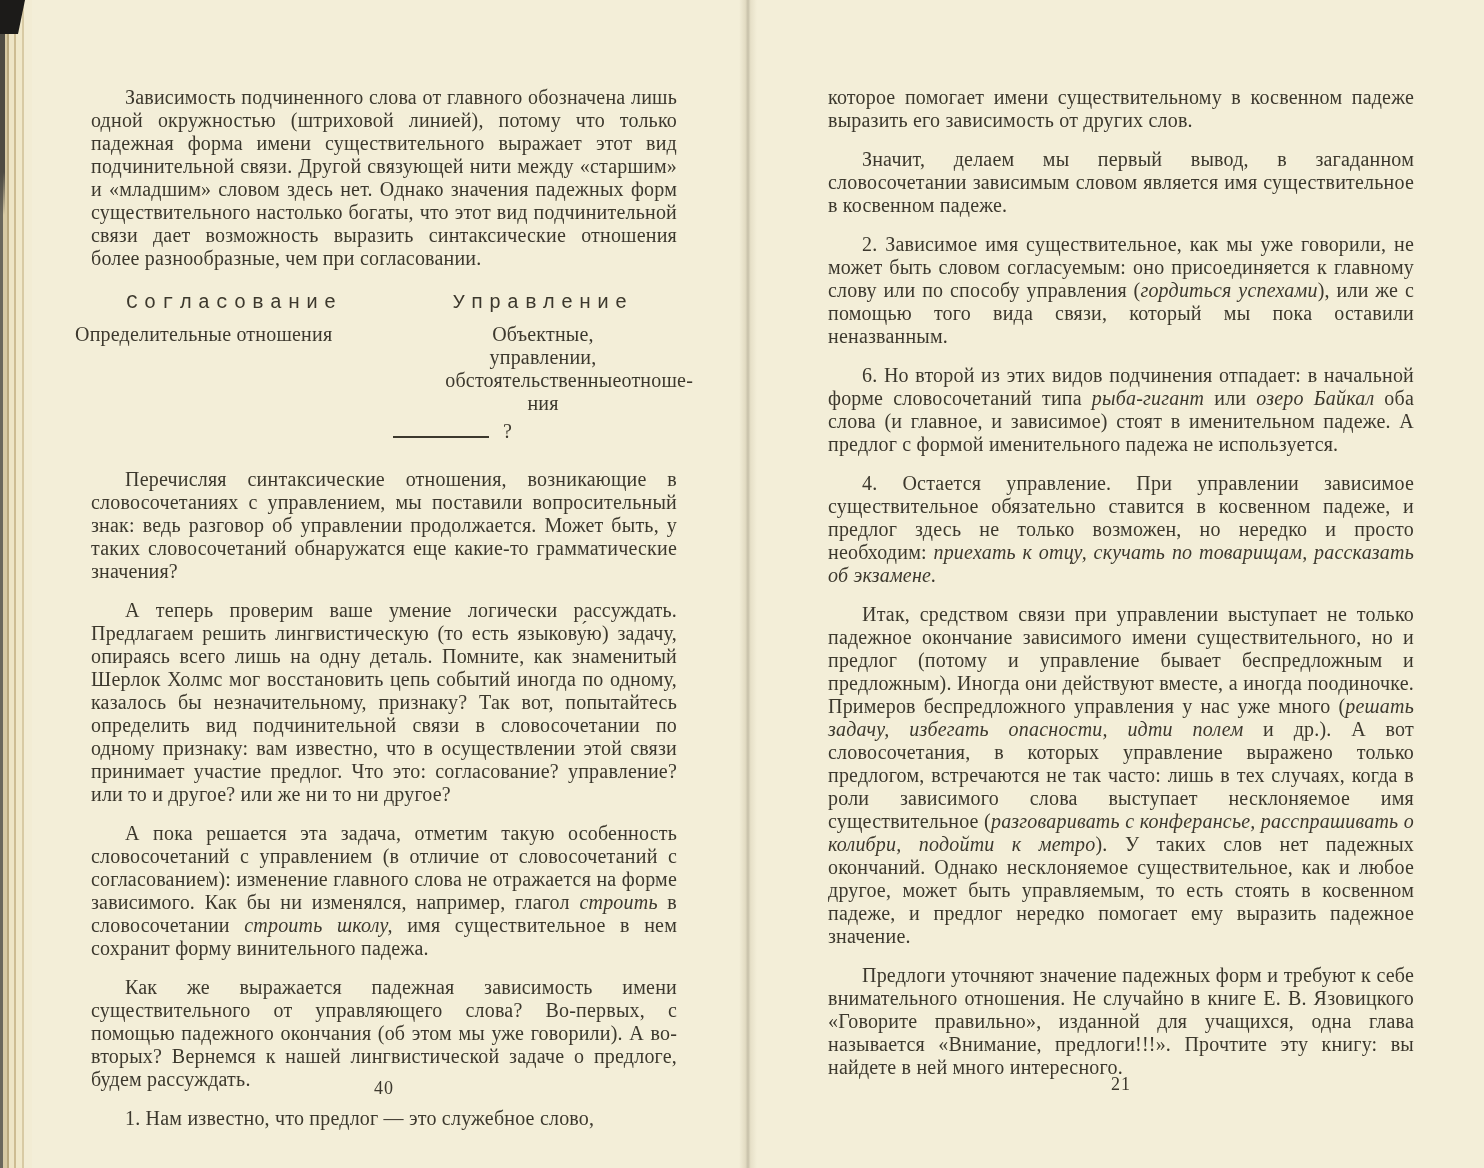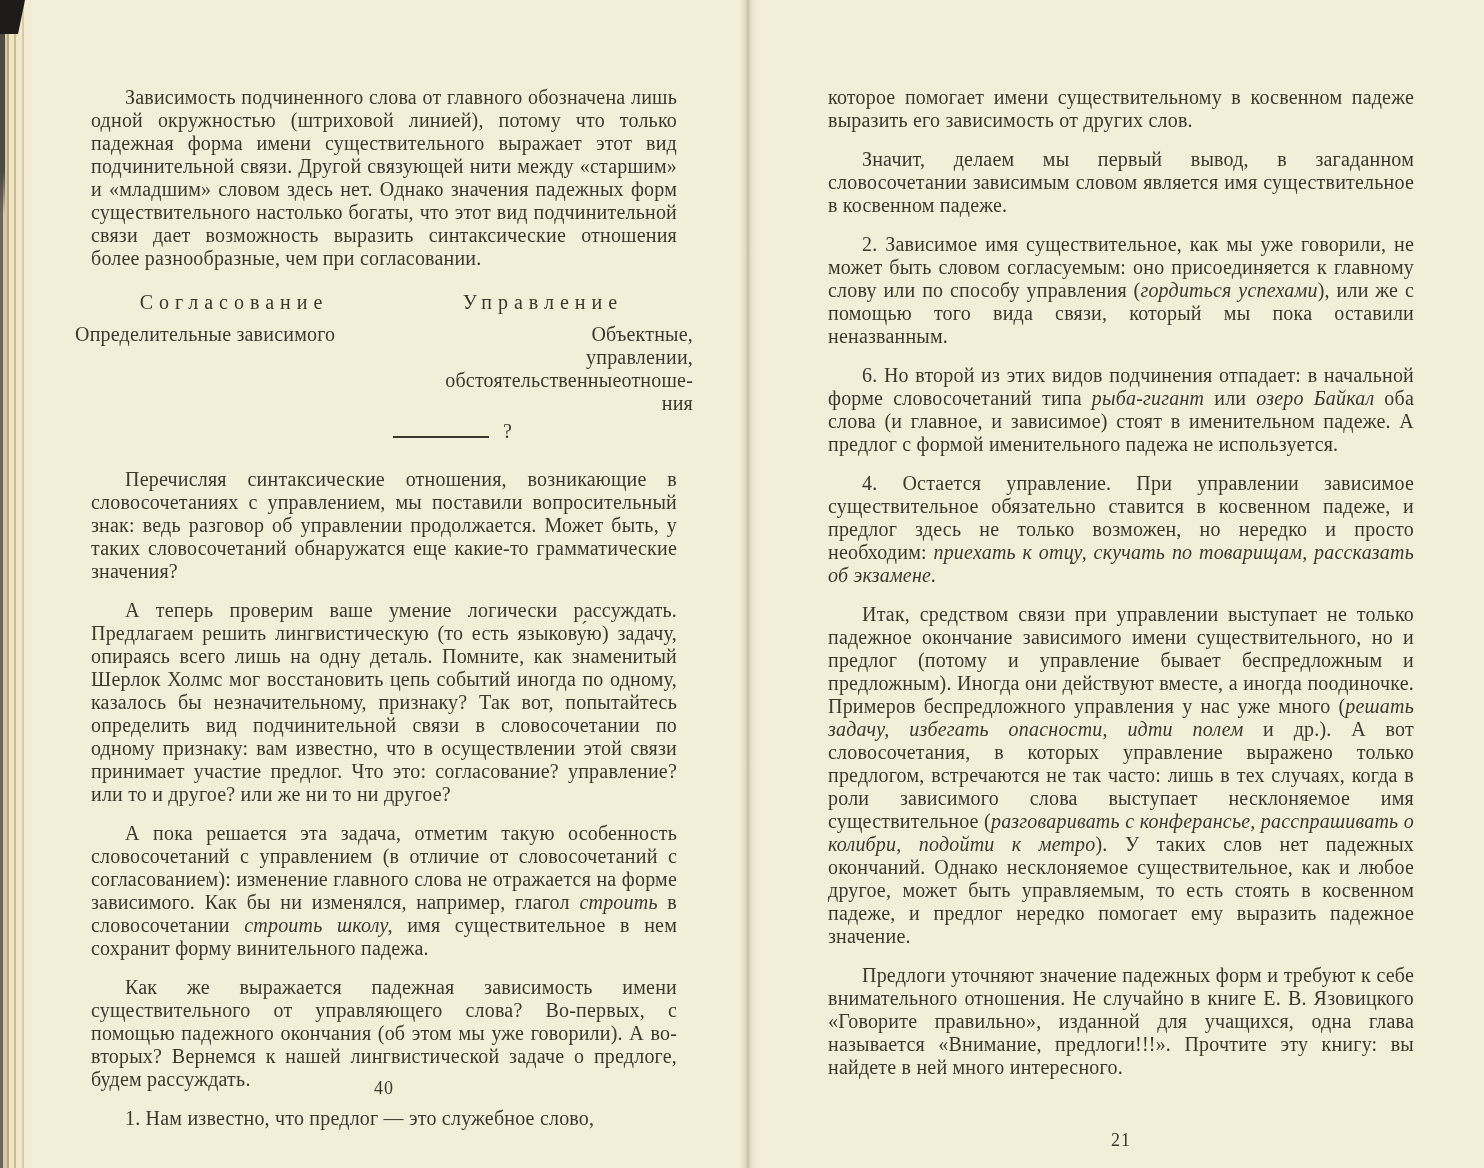--- a/index.html
+++ b/index.html
@@ -57,57 +57,57 @@
   .page-content{
     font-size:20px;line-height:23px;
     text-align:justify;
     letter-spacing:0.2px;
   }
   .para{margin:16px;}
   .para.indent{text-indent:34px;}
   .para em{}
   
   .cmp{margin:21px 0 25px;}
-  .cmp-headers{display:grid;grid-template-columns:318px 1fr;margin-bottom:9px;}
+  .cmp-headers{display:grid;grid-template-columns:318px 1fr;margin-bottom:9px;font-family:Liberation Mono, monospace;}
   .cmp-headers .hdr{text-align:center;letter-spacing:0.30em;white-space:nowrap;}
   .cmp-row{display:grid;grid-template-columns:318px 1fr;}
   .cmp-right .line{display:flex;justify-content:flex-end;}
-  .cmp-right .line.single{justify-content:flex-end;}
+  .cmp-right .line.single{justify-content:center;}
   .blankline{margin-top:5px;}
   .blank{
     display:inline-block;width:96px;height:2px;
     background:var(--ink);vertical-align:baseline;
   }
   .blank-suffix{margin-left:14px;}
   .page-number{
     position:absolute;width:100%;text-align:center;
     font-size:18px;letter-spacing:1px;
   }
   .page-left .page-number{top:1008px;}
-  .page-right .page-number{top:1060px;}
+  .page-right .page-number{top:1004px;}
 </style>
 </head>
 <body>
 
 <div class="book">
   <div class="edge-stripes"></div>
   <div class="edge-dark-line"></div>
   <div class="edge-black-corner"></div>
   <div class="gutter"></div>
 
   <div class="page page-left">
     <div class="page-content" id="left-content">
         <p class="para indent"><span>Зависимость подчиненного слова от главного обозначена лишь одной окружностью (штриховой линией), потому что только падежная форма имени существительного выражает этот вид подчинительной связи. Другой связующей нити между «старшим» и «младшим» словом здесь нет. Однако значения падежных форм существительного настолько богаты, что этот вид подчинительной связи дает возможность выразить синтаксические отношения более разнообразные, чем при согласовании.</span></p>
         <div class="cmp">
           <div class="cmp-headers">
             <span class="hdr">Согласование</span>
             <span class="hdr">Управление</span>
           </div>
           <div class="cmp-row">
-            <div class="cmp-left">Определительные зависимого</div>
+            <div class="cmp-left">Определительные отношения</div>
             <div class="cmp-right">
               <div class="line single">
                 <span>Объектные,</span>
               </div>
               <div class="line single">
                 <span>управлении,</span>
               </div>
               <div class="line">
                 <span>обстоятельственные</span>
                 <span>отноше-</span>

